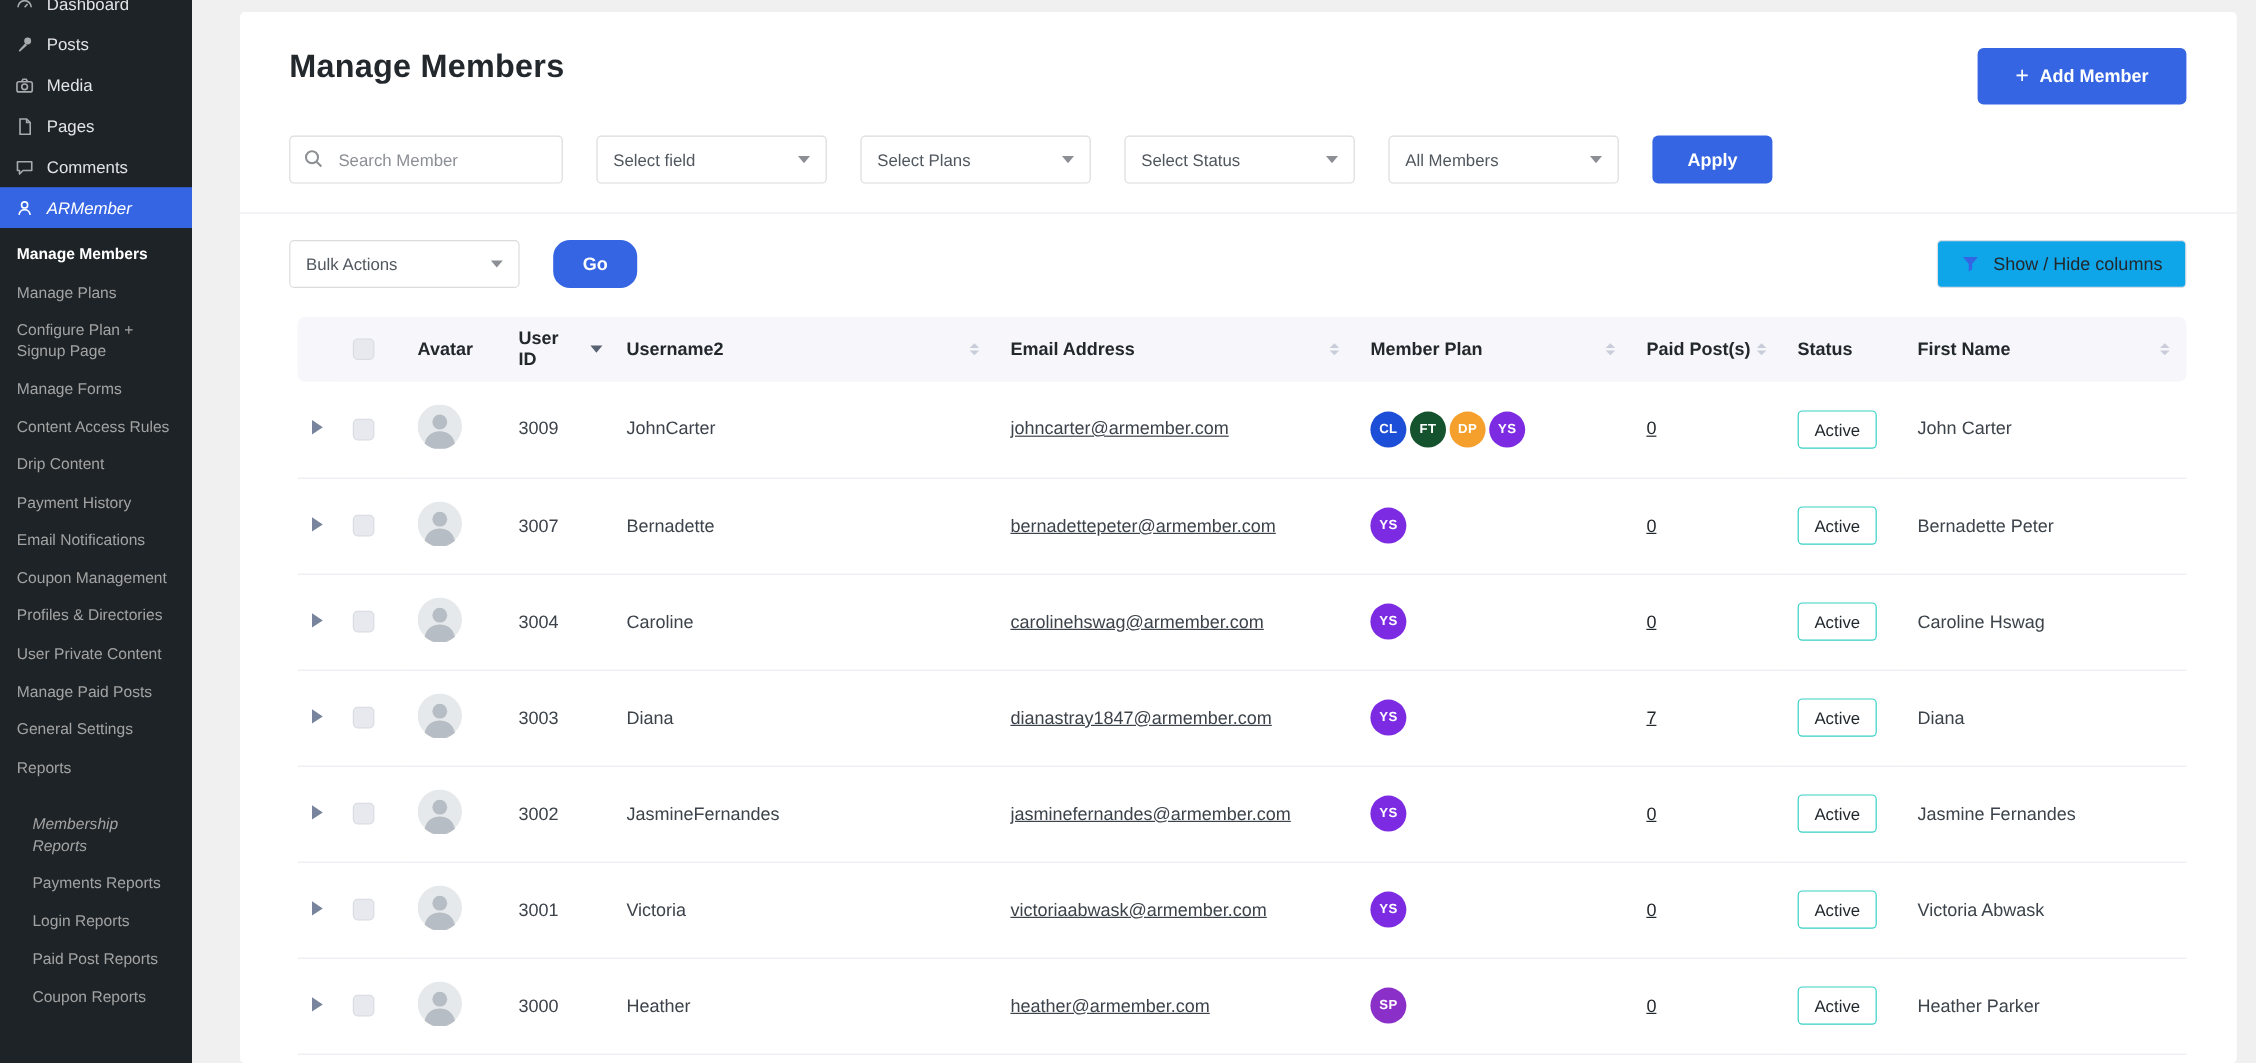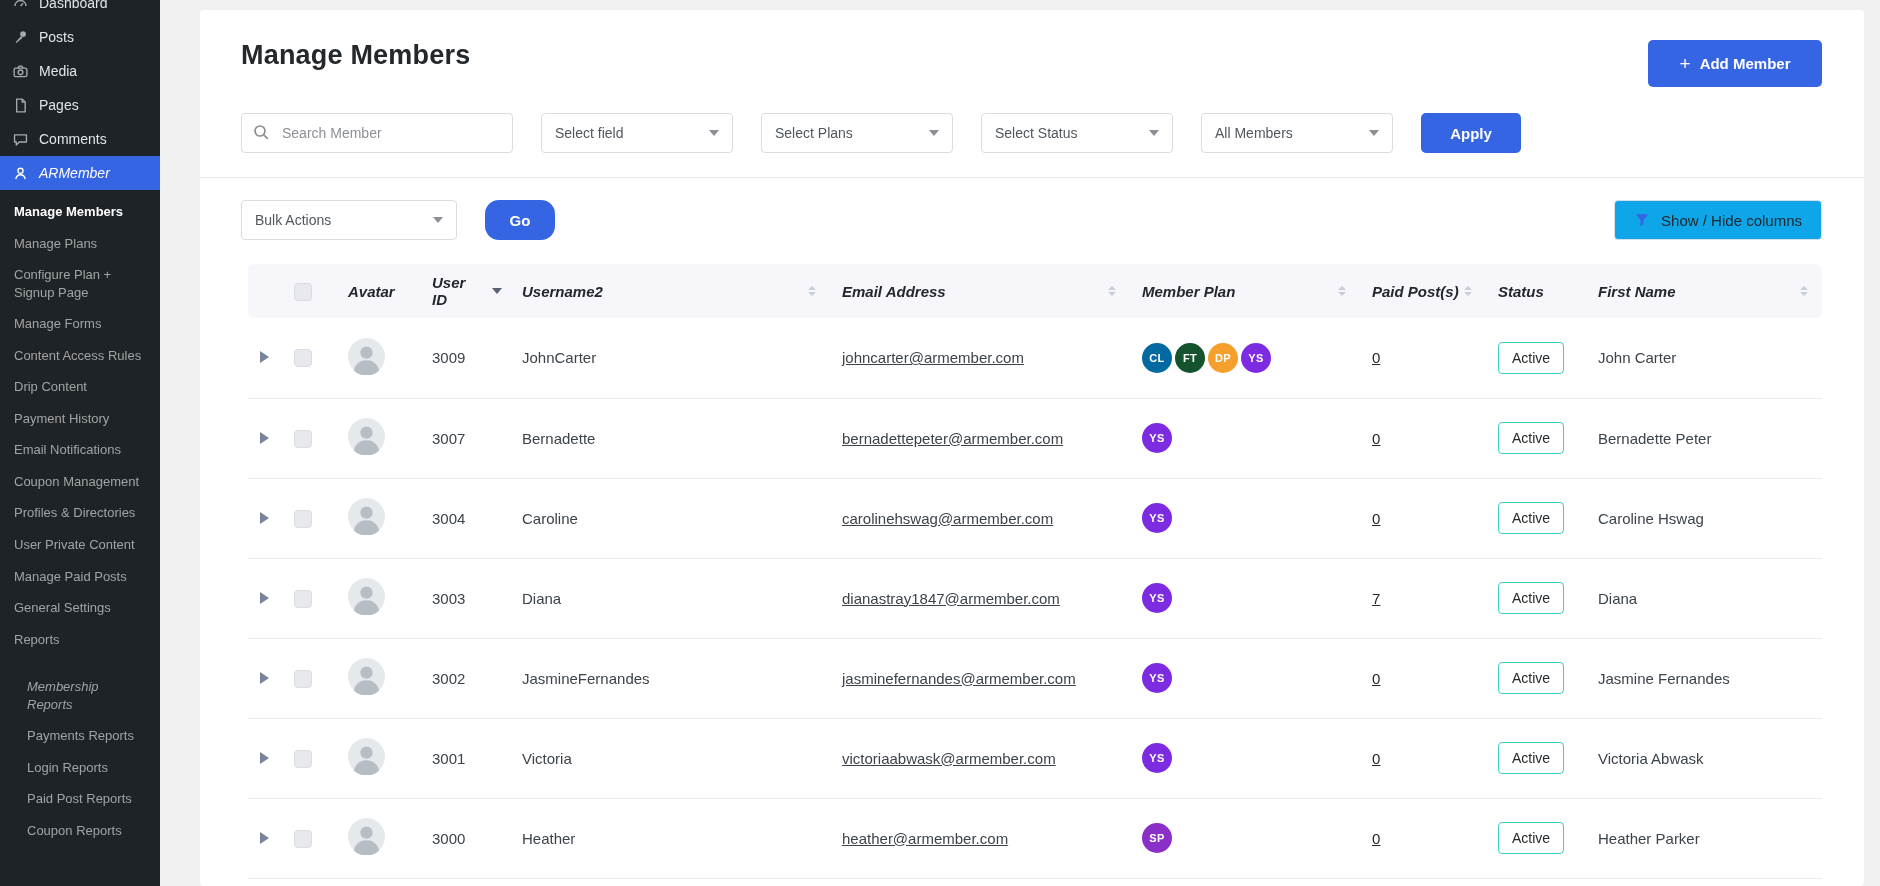--- a/index.html
+++ b/index.html
@@ -56,58 +56,58 @@
     background:var(--accent);color:#fff;border:none;border-radius:5px;
     font-family:inherit;cursor:pointer;
   }
   .add-member-btn{
     width:174px;height:47px;font-size:15px;font-weight:700;
     display:flex;align-items:center;justify-content:center;gap:9px;
   }
   .plus-glyph{font-size:19px;font-weight:400;line-height:1;}
 
   .filters{display:flex;align-items:center;gap:28px;padding:26px 42px 24px 41px;}
-  .search-box{position:relative;width:272px;}
+  .search-box{position:relative;width:228px;}
   .search-box input{
     width:100%;height:40px;border:1px solid #dcdcde;border-radius:4px;
     padding:0 10px 0 40px;font-size:14px;color:#3c434a;font-family:inherit;outline:none;
   }
   .search-box input::placeholder{color:#8c8f94;}
   .search-icon{position:absolute;left:12px;top:11px;display:inline-flex;}
   .select{
     width:192px;height:40px;border:1px solid #dcdcde;border-radius:4px;background:#fff;
     display:flex;align-items:center;justify-content:space-between;
     padding:0 13px;font-size:14px;color:#50575e;cursor:pointer;
   }
   .chevron{width:0;height:0;border-left:5px solid transparent;border-right:5px solid transparent;border-top:6px solid #8c8f94;}
   .apply-btn{width:100px;height:40px;font-size:15px;font-weight:700;}
 
   .divider{border-top:1px solid #e9e9f2;}
 
   .bulk-row{display:flex;justify-content:space-between;align-items:center;padding:22px 42px 0 41px;}
   .bulk-left{display:flex;gap:28px;align-items:center;}
-  .bulk-select{width:216px;}
+  .bulk-select{width:192px;}
   .go-btn{width:70px;height:40px;font-size:15px;font-weight:700;border-radius:14px;}
   .showhide-btn{
     height:40px;background:#0ea5e9;border:1px solid #dcdfe6;border-radius:4px;
     display:flex;align-items:center;gap:11px;padding:0 19px;
     font-size:15px;color:#23282d;cursor:pointer;font-family:inherit;
   }
   .funnel-icon{display:inline-flex;color:var(--accent);}
 
   
   .table-wrap{padding:24px 42px 0 48px;}
   table{width:100%;border-collapse:collapse;table-layout:fixed;}
   thead th{
     background:#f6f6fb;height:54px;font-size:15px;font-weight:700;color:#23282d;
     text-align:left;padding:0 8px 0 12px;
   }
   thead th:first-child{border-radius:6px 0 0 6px;}
   thead th:last-child{border-radius:0 6px 6px 0;}
-  .th-inner{display:flex;align-items:center;width:100%;font-style:italic;}
+  .th-inner{display:flex;align-items:center;width:100%;}
   .sort-icons{display:inline-flex;flex-direction:column;gap:2px;margin-left:auto;padding-right:6px;}
   .sort-icons i{display:block;width:0;height:0;border-left:4px solid transparent;border-right:4px solid transparent;}
   .sort-icons .up{border-bottom:4px solid #c9cdd9;}
   .sort-icons .down{border-top:4px solid #c9cdd9;}
   .sort-active{
     display:inline-block;width:0;height:0;margin-left:8px;
     border-left:5px solid transparent;border-right:5px solid transparent;border-top:6px solid #596273;
   }
   tbody td{height:80px;border-bottom:1px solid #ececf2;font-size:15px;color:#3c434a;padding:0 8px 0 12px;}
   .expander{
@@ -370,21 +370,21 @@
                   <svg viewBox="0 0 24 24">
                     <circle cx="12" cy="12" r="12" fill="#e6e9ec"></circle>
                     <circle cx="12" cy="9.5" r="4" fill="#b6bdc4"></circle>
                     <path d="M3.8 21.2c1-4.6 4.3-6.7 8.2-6.7s7.2 2.1 8.2 6.7a12 12 0 0 1-16.4 0z" fill="#b6bdc4"></path>
                   </svg>
                 </span></td>
             <td>3009</td>
             <td>JohnCarter</td>
             <td><a class="email-link">johncarter@armember.com</a></td>
             <td><span class="plans">
-                  <span class="plan-badge" style="background: #0369a1;">CL</span>
+                  <span class="plan-badge" style="background: #1d4ed8;">CL</span>
                   <span class="plan-badge" style="background: #14532d;">FT</span>
                   <span class="plan-badge" style="background: rgb(245, 160, 44);">DP</span>
                   <span class="plan-badge" style="background: rgb(124, 43, 226);">YS</span>
                 </span></td>
             <td><a class="paid-link">0</a></td>
             <td><span class="status-badge">Active</span></td>
             <td>John Carter</td>
           </tr>
 
           <tr>

